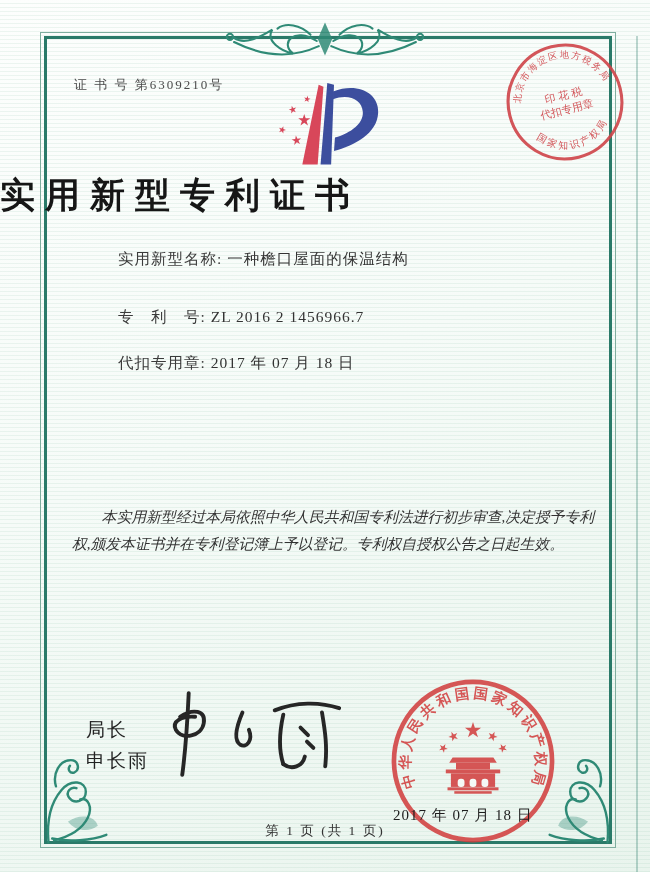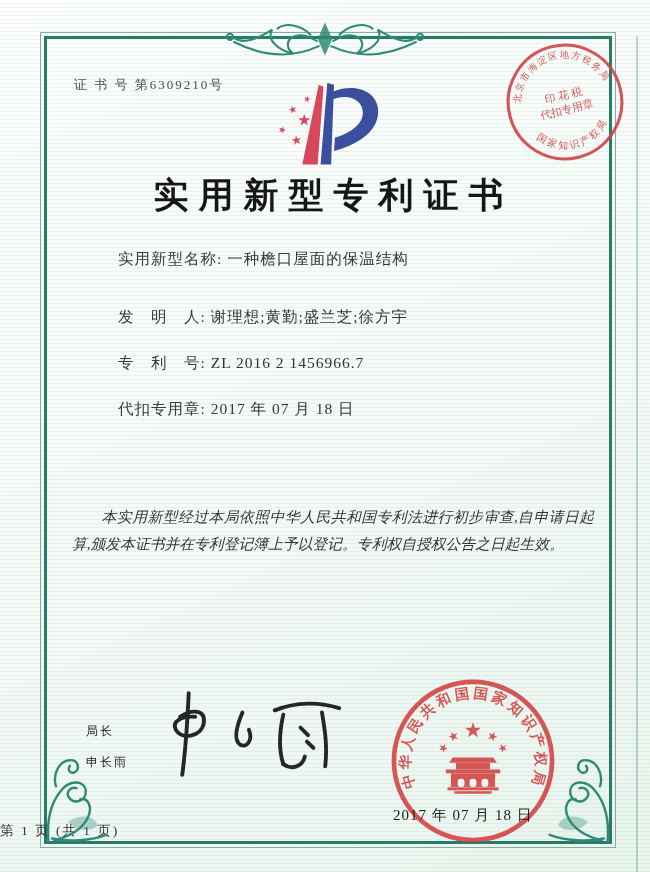--- a/index.html
+++ b/index.html
@@ -30,47 +30,47 @@
   .cert-no{
     position:absolute;left:74px;top:76px;
     font-size:13px;letter-spacing:2px;color:#4a4a4a;z-index:3;
   }
   .logo{position:absolute;left:252px;top:80px;width:164px;height:96px;z-index:2;}
   .tax-stamp{
     position:absolute;left:503px;top:40px;width:124px;height:124px;
     transform:rotate(-14deg);opacity:.9;z-index:4;color:#cf4449;
   }
   .title{
-    position:absolute;left:0;right:0;top:172px;text-align:center;
-    font-size:35px;font-weight:bold;letter-spacing:10px;color:#161616;z-index:2;padding-left:17px;
+    position:absolute;left:0;right:0;top:172px;text-align:left;
+    font-size:35px;font-weight:bold;letter-spacing:10px;color:#161616;z-index:2;
   }
   .fields{position:absolute;left:74px;right:58px;top:248px;z-index:2;}
   .field-row{font-size:15.5px;color:#3b3b3b;letter-spacing:1px;line-height:22px;margin-bottom:24px;}
   .field-row.first{margin-bottom:36px;}
   .field-label{color:#3b3b3b;margin-left:44px;}
   .field-value{color:#333;text-align:center;}
   .paragraphs{
     position:absolute;left:72px;right:56px;top:504px;z-index:2;
     font-size:14.8px;line-height:1.84;color:#323232;text-align:justify;
     font-style:italic;
   }
   .paragraphs p{margin:0;text-indent:2em;}
   .signer{
     position:absolute;left:86px;top:716px;z-index:2;
-    font-family:Liberation Sans, sans-serif;
-    font-size:12px;line-height:31px;color:#222;letter-spacing:2px;
+    font-family:Liberation Mono, monospace;
+    font-size:19px;line-height:31px;color:#222;letter-spacing:2px;
   }
   .signature{position:absolute;left:150px;top:678px;width:215px;height:112px;z-index:3;}
   .seal{position:absolute;left:388px;top:676px;width:170px;height:170px;opacity:.87;z-index:2;color:#d23f3f;}
   .issue-date{
     position:absolute;left:393px;top:806px;z-index:5;
     font-size:15px;letter-spacing:1px;color:#1d1d1d;
   }
   .page-footer{
-    position:absolute;left:0;right:0;bottom:32px;text-align:left;
+    position:absolute;left:0;right:0;bottom:32px;text-align:center;
     font-size:13.5px;color:#333;letter-spacing:2px;z-index:2;
   }
   .ornament-top{position:absolute;left:50%;transform:translateX(-50%);top:10px;width:250px;height:62px;z-index:3;color:#2f8a76;}
   .flourish{position:absolute;width:112px;height:118px;z-index:3;color:#2f8a76;}
   .flourish.bl{left:41px;bottom:23px;}
   .flourish.br{right:35px;bottom:23px;transform:scaleX(-1);}
   svg text{font-family:"Liberation Serif","DejaVu Serif",serif;}
 </style>
 </head>
 <body>
@@ -155,35 +155,31 @@
   </svg>
 
   <div class="title">实用新型专利证书</div>
 
   <div class="fields">
     <div class="field-row first">
       <span class="field-label">实用新型名称:</span>
       <span class="field-value">一种檐口屋面的保温结构</span>
     </div>
     <div class="field-row">
-      <span class="field-label">发　明　人:</span>
-      <span class="field-value">谢理想;黄勤;盛兰芝;徐方宇</span>
-    </div>
-    <div class="field-row">
       <span class="field-label">专　利　号:</span>
       <span class="field-value">ZL 2016 2 1456966.7</span>
     </div>
     <div class="field-row">
       <span class="field-label">代扣专用章:</span>
       <span class="field-value">2017 年 07 月 18 日</span>
     </div>
   </div>
 
   <div class="paragraphs">
-    <p>本实用新型经过本局依照中华人民共和国专利法进行初步审查,自申请日起算,颁发本证书并在专利登记簿上予以登记。专利权自授权公告之日起生效。</p>
+    <p>本实用新型经过本局依照中华人民共和国专利法进行初步审查,决定授予专利权,颁发本证书并在专利登记簿上予以登记。专利权自授权公告之日起生效。</p>
   </div>
 
   <div class="signer">
     <div>局长</div>
     <div>申长雨</div>
   </div>
 
   <svg class="signature" viewBox="0 0 200 100">
     <g fill="none" stroke="#262626" stroke-width="3.6" stroke-linecap="round">
       <path d="M28,34 C40,26 52,28 50,40 C48,52 30,56 24,46 C20,38 30,33 42,34"></path>

